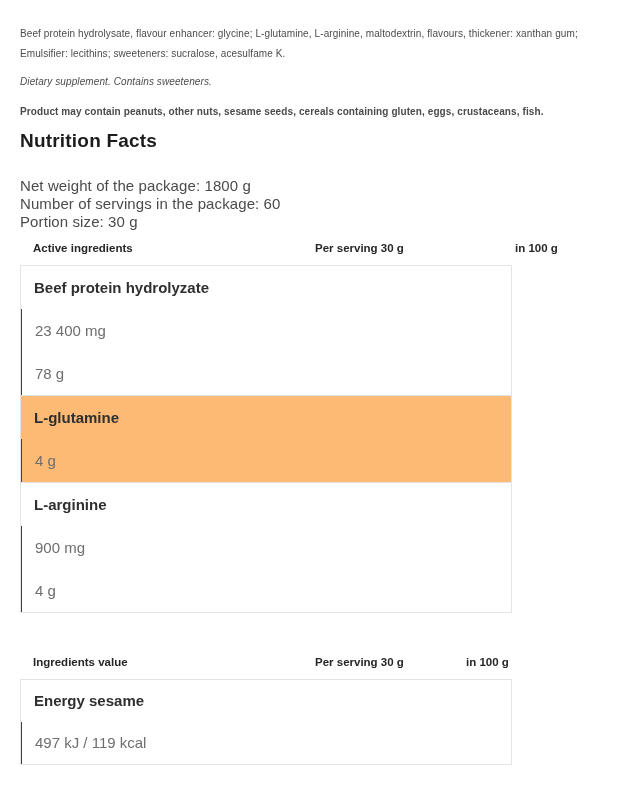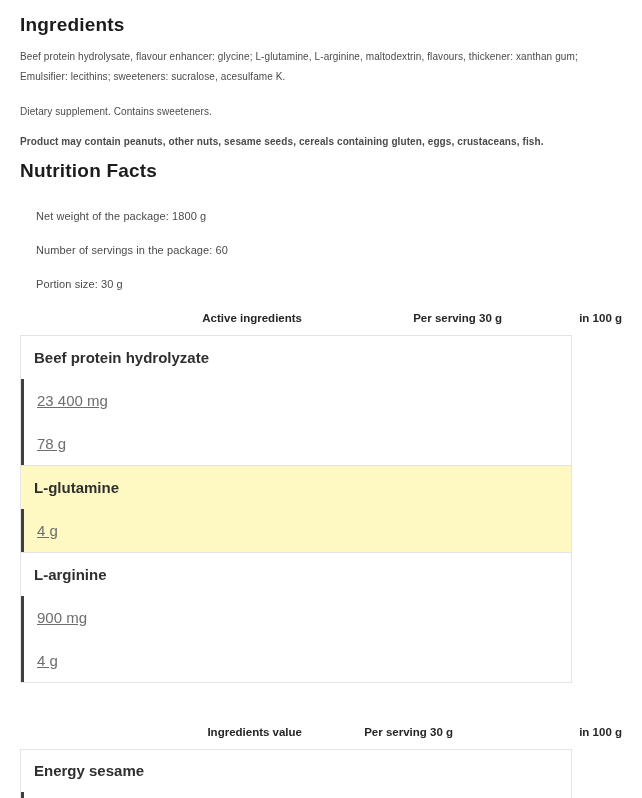--- a/index.html
+++ b/index.html
@@ -16,69 +16,68 @@
     font-size: 19px; line-height: 23px; font-weight: 700;
     color: #1c1c1c; letter-spacing: 0.2px;
   }
   .section-title.nutrition { margin-top: 7px; }
 
   .body-text {
     margin: 11px 0 0;
     font-size: 10px; line-height: 20px;
     color: #4b4b4b; letter-spacing: 0.1px;
   }
-  .body-text.note-1 { margin-top: 15px; }
+  .body-text.note-1 { margin-top: 8px; font-style: italic; }
   .body-text.note-2 { margin-top: 10px; font-weight: bold; }
 
   .pkg-info { margin-top: 25px; }
   .pkg-info .info-line {
-    margin: 16px;
-    font-size: 11px; line-height: 18px;
+    margin: 0;
+    font-size: 15px; line-height: 18px;
     color: #4b4b4b; letter-spacing: 0.1px;
   }
 
   
-  .nutri-table { width: 552px; text-align: right; }
+  .nutri-table { width: 492px; }
   .nutri-table.second { margin-top: 40px; }
 
   .thead {
     display: grid; margin: 8px 0;
     font-size: 11.5px; font-weight: 700; color: #262626;
   }
   .thead > div { padding-left: 13px; line-height: 18px; }
 
   .cols-a { grid-template-columns: 282px 200px 120px; }
   .cols-b { grid-template-columns: 282px 151px 169px; }
 
   .tbody {
     border: 1px solid #e4e4e4;
     background: #ffffff;
   }
   .trow { display: grid; }
   .trow.h43 > div { min-height: 43px; }
   .trow.h42 > div { min-height: 42px; }
   .trow + .trow { border-top: 1px solid #e4e4e4; }
-  .trow.alt { background: #fef9c3; }
+  .trow.alt { background: #fdba74; }
 
   .trow > div {
     display: flex; align-items: center;
     padding: 6px 10px 6px 13px;
     font-size: 15px; line-height: 16px;
   }
-  .trow > div + div { border-left: 3px solid #404040; text-decoration: underline; }
+  .trow > div + div { border-left: 1px solid #404040; }
 
   .tcell-label { font-weight: 700; color: #2f2f2f; }
   .tcell-value { font-weight: 400; color: #6e6e6e; }
 </style>
 </head>
 <body>
 
 <div class="page">
 
-  <h2 class="section-title">Ingredients</h2>
 
   <p class="body-text composition">Beef protein hydrolysate, flavour enhancer: glycine; L-glutamine, L-arginine, maltodextrin, flavours, thickener: xanthan gum; Emulsifier: lecithins; sweeteners: sucralose, acesulfame K.</p>
 
   <p class="body-text note-1">Dietary supplement. Contains sweeteners.</p>
 
   <p class="body-text note-2">Product may contain peanuts, other nuts, sesame seeds, cereals containing gluten, eggs, crustaceans, fish.</p>
 
   <h2 class="section-title nutrition">Nutrition Facts</h2>
 
   <div class="pkg-info">

